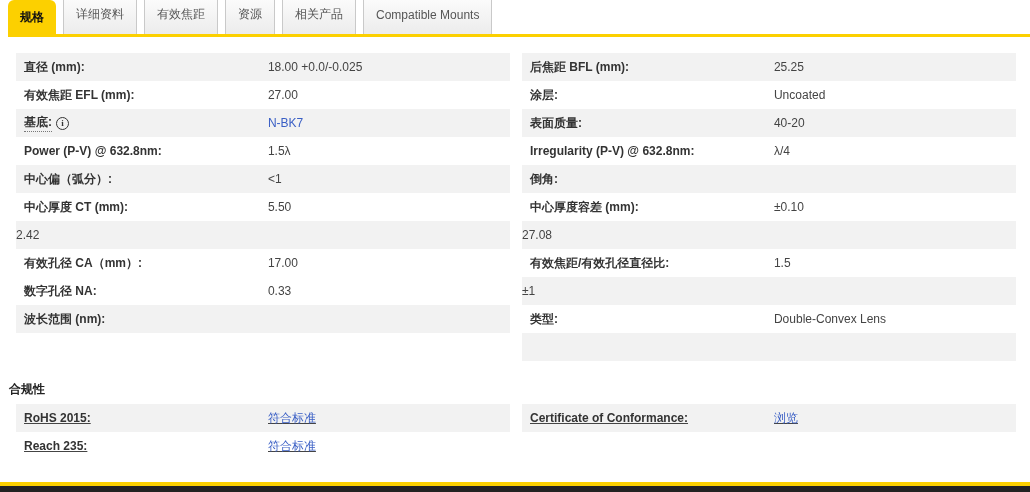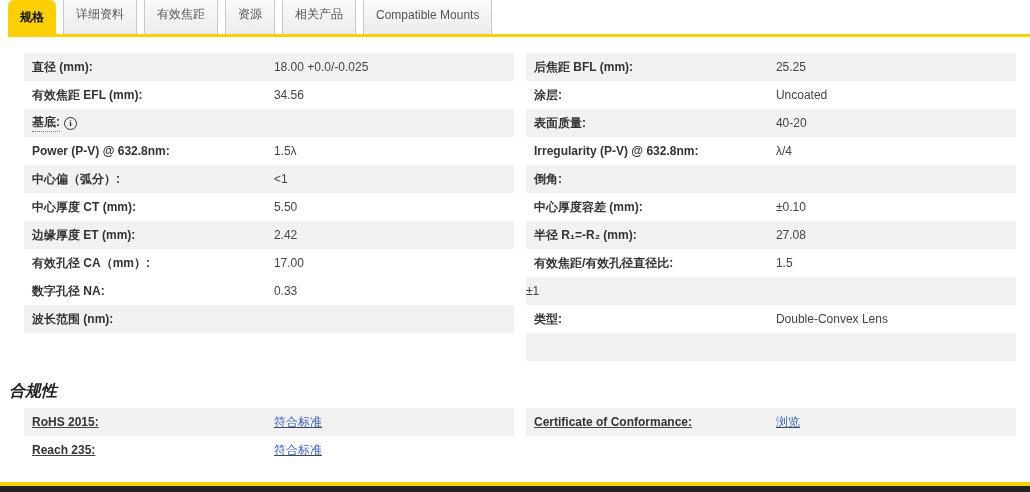--- a/index.html
+++ b/index.html
@@ -33,21 +33,21 @@
     color:#555;cursor:pointer;white-space:nowrap;
   }
   .tab.active{
     height:34px;background:var(--accent);
     border:none;color:#111;font-weight:bold;
     border-radius:6px 6px 0 0;
   }
   
   .spec-tables{
     display:flex;gap:12px;
-    margin:16px 14px 0 24px;
+    margin:16px 14px 0 16px;
   }
   .spec-col{flex:1 1 0;min-width:0;}
   .spec-row{
     display:flex;align-items:center;height:28px;
   }
   .spec-row.alt{background:var(--row-alt);}
   .spec-label{
     width:51%;padding-left:8px;font-weight:600;color:var(--label);
     white-space:nowrap;overflow:hidden;
     display:flex;align-items:center;gap:4px;
@@ -56,21 +56,21 @@
   .spec-value{flex:1;white-space:nowrap;overflow:hidden;}
   .spec-value a{color:var(--link);text-decoration:none;cursor:pointer;}
   .info-icon{
     display:inline-flex;align-items:center;justify-content:center;
     width:13px;height:13px;border:1px solid #333;border-radius:50%;
     font-size:9px;font-weight:bold;color:#333;cursor:pointer;
     font-family:"Liberation Serif","DejaVu Serif",serif;
   }
   
   .section-title{
-    margin:20px 0 6px 9px;font-size:16px;font-weight:bold;color:#222;font-style:italic;
+    margin:20px 0 6px 9px;font-size:12px;font-weight:bold;color:#222;
   }
   
   .footer{position:absolute;left:0;right:0;bottom:0;}
   .footer-accent{height:4px;background:var(--accent);}
   .footer-dark{height:6px;background:var(--footer-dark);}
 </style>
 </head>
 <body>
 
 <div class="tabbar">
@@ -87,50 +87,48 @@
       <div class="spec-row alt">
         <div class="spec-label">
           <span class="lbl-txt">直径 (mm):</span>
         </div>
         <div class="spec-value">18.00 +0.0/-0.025</div>
       </div>
       <div class="spec-row">
         <div class="spec-label">
           <span class="lbl-txt">有效焦距 EFL (mm):</span>
         </div>
-        <div class="spec-value">34.56</div>
+        <div class="spec-value">27.00</div>
       </div>
       <div class="spec-row alt">
         <div class="spec-label">
           <span class="lbl-txt dotted">基底:</span>
           <span class="info-icon">i</span>
         </div>
+        <div class="spec-value"><a href="#">N-BK7</a></div>
       </div>
       <div class="spec-row">
         <div class="spec-label">
           <span class="lbl-txt">Power (P-V) @ 632.8nm:</span>
         </div>
         <div class="spec-value">1.5λ</div>
       </div>
       <div class="spec-row alt">
         <div class="spec-label">
           <span class="lbl-txt">中心偏（弧分）:</span>
         </div>
         <div class="spec-value">&lt;1</div>
       </div>
       <div class="spec-row">
         <div class="spec-label">
           <span class="lbl-txt">中心厚度 CT (mm):</span>
         </div>
         <div class="spec-value">5.50</div>
       </div>
       <div class="spec-row alt">
-        <div class="spec-label">
-          <span class="lbl-txt">边缘厚度 ET (mm):</span>
-        </div>
         <div class="spec-value">2.42</div>
       </div>
       <div class="spec-row">
         <div class="spec-label">
           <span class="lbl-txt">有效孔径 CA（mm）:</span>
         </div>
         <div class="spec-value">17.00</div>
       </div>
       <div class="spec-row">
         <div class="spec-label">
@@ -174,23 +172,20 @@
           <span class="lbl-txt">倒角:</span>
         </div>
       </div>
       <div class="spec-row">
         <div class="spec-label">
           <span class="lbl-txt">中心厚度容差 (mm):</span>
         </div>
         <div class="spec-value">±0.10</div>
       </div>
       <div class="spec-row alt">
-        <div class="spec-label">
-          <span class="lbl-txt">半径 R₁=-R₂ (mm):</span>
-        </div>
         <div class="spec-value">27.08</div>
       </div>
       <div class="spec-row">
         <div class="spec-label">
           <span class="lbl-txt">有效焦距/有效孔径直径比:</span>
         </div>
         <div class="spec-value">1.5</div>
       </div>
       <div class="spec-row alt">
         <div class="spec-value">±1</div>

